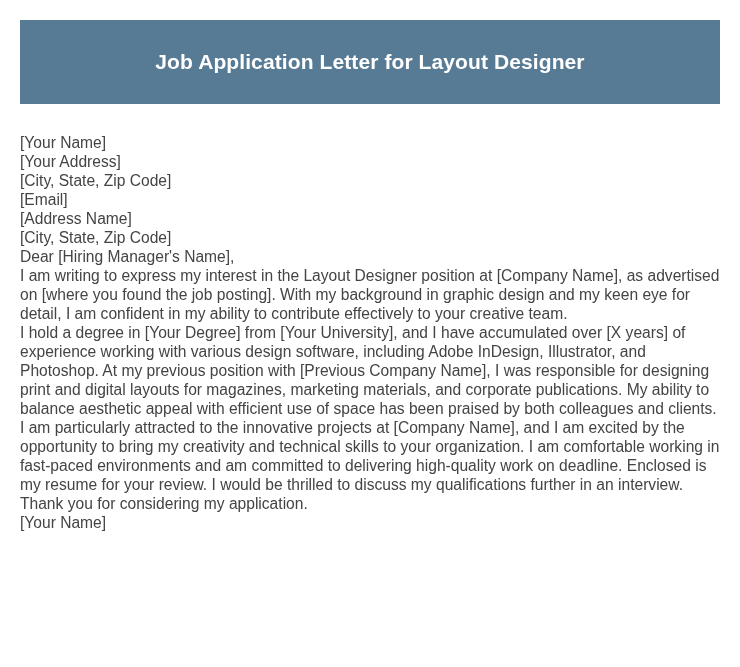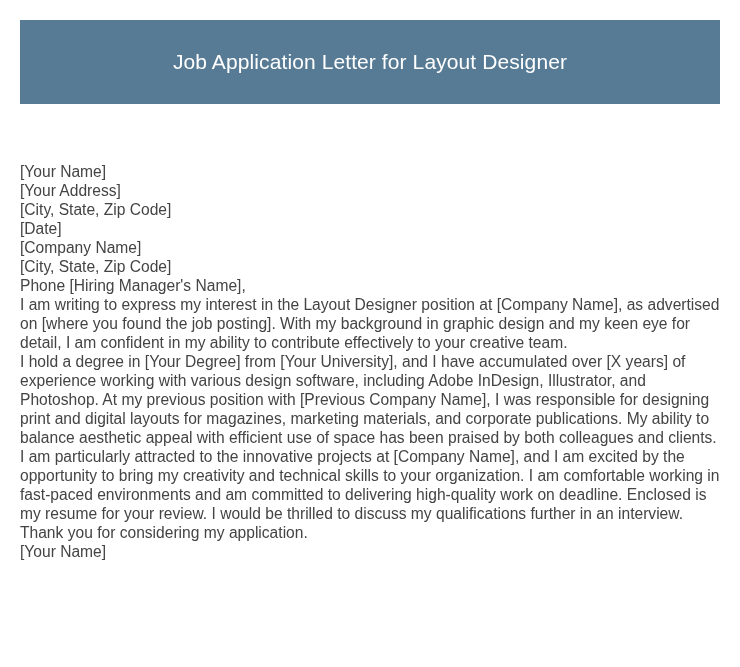--- a/index.html
+++ b/index.html
@@ -20,50 +20,49 @@
       width: 700px;
       height: 84px;
       background: #587b95;
       display: flex;
       align-items: center;
       justify-content: center;
     }
     .header-title {
       color: #ffffff;
       font-size: 21px;
-      font-weight: normal;
+      font-weight: bold;
       margin: 0;
       letter-spacing: 0.1px;
     }
     .letter {
       position: absolute;
       left: 20px;
       top: 133px;
       width: 706px;
       color: #444444;
       font-size: 15.6px;
       line-height: 19px;
-      margin-top: 29px;
     }
     .letter p {
       margin: 0;
     }
   </style>
 </head>
 <body>
 
 <div class="header-band">
   <h1 class="header-title">Job Application Letter for Layout Designer</h1>
 </div>
 
 <div class="letter">
   <p>[Your Name]</p>
   <p>[Your Address]</p>
   <p>[City, State, Zip Code]</p>
-  <p>[Date]</p>
-  <p>[Company Name]</p>
+  <p>[Email]</p>
+  <p>[Address Name]</p>
   <p>[City, State, Zip Code]</p>
-  <p>Phone [Hiring Manager's Name],</p>
+  <p>Dear [Hiring Manager's Name],</p>
   <p>I am writing to express my interest in the Layout Designer position at [Company Name], as advertised on [where you found the job posting]. With my background in graphic design and my keen eye for detail, I am confident in my ability to contribute effectively to your creative team.</p>
   <p>I hold a degree in [Your Degree] from [Your University], and I have accumulated over [X years] of experience working with various design software, including Adobe InDesign, Illustrator, and Photoshop. At my previous position with [Previous Company Name], I was responsible for designing print and digital layouts for magazines, marketing materials, and corporate publications. My ability to balance aesthetic appeal with efficient use of space has been praised by both colleagues and clients.</p>
   <p>I am particularly attracted to the innovative projects at [Company Name], and I am excited by the opportunity to bring my creativity and technical skills to your organization. I am comfortable working in fast-paced environments and am committed to delivering high-quality work on deadline. Enclosed is my resume for your review. I would be thrilled to discuss my qualifications further in an interview. Thank you for considering my application.</p>
   <p>[Your Name]</p>
 </div>
 
 </body></html>

